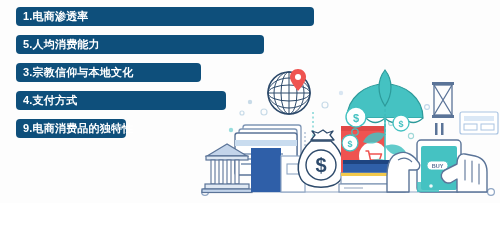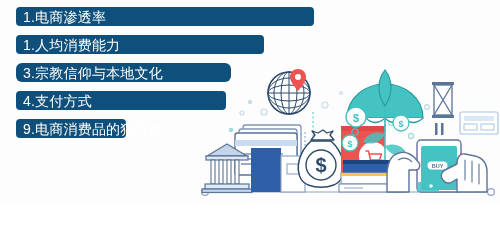--- a/index.html
+++ b/index.html
@@ -19,22 +19,22 @@
     height:19px;
     margin-bottom:9px;
     background:#0e4f7b;
     border-radius:4px;
     display:flex;align-items:center;
     box-sizing:border-box;
     padding-left:7px;
   }
   .bar .lbl{
     color:#ffffff;
-    font-size:14px;
-    font-weight:normal;
+    font-size:11px;
+    font-weight:bold;
     letter-spacing:.2px;
     white-space:nowrap;
     line-height:1;
   }
 
   
   .illo{position:absolute;left:195px;top:60px;width:305px;height:143px;}
   .illo svg{display:block;width:305px;height:143px;}
 </style>
 </head>
@@ -42,24 +42,24 @@
 
 <div id="stage">
 
   <div class="list">
 
     <div class="bar" style="width:298px;">
       <span class="lbl">1.电商渗透率</span>
     </div>
 
     <div class="bar" style="width:248px;">
-      <span class="lbl">1.人均消费能力</span>
-    </div>
-
-    <div class="bar" style="width:215px;border-radius:6px;">
+      <span class="lbl">5.人均消费能力</span>
+    </div>
+
+    <div class="bar" style="width:185px;">
       <span class="lbl">3.宗教信仰与本地文化</span>
     </div>
 
     <div class="bar" style="width:210px;">
       <span class="lbl">4.支付方式</span>
     </div>
 
 
     <div class="bar" style="width:110px;">
       <span class="lbl">9.电商消费品的独特性</span>

